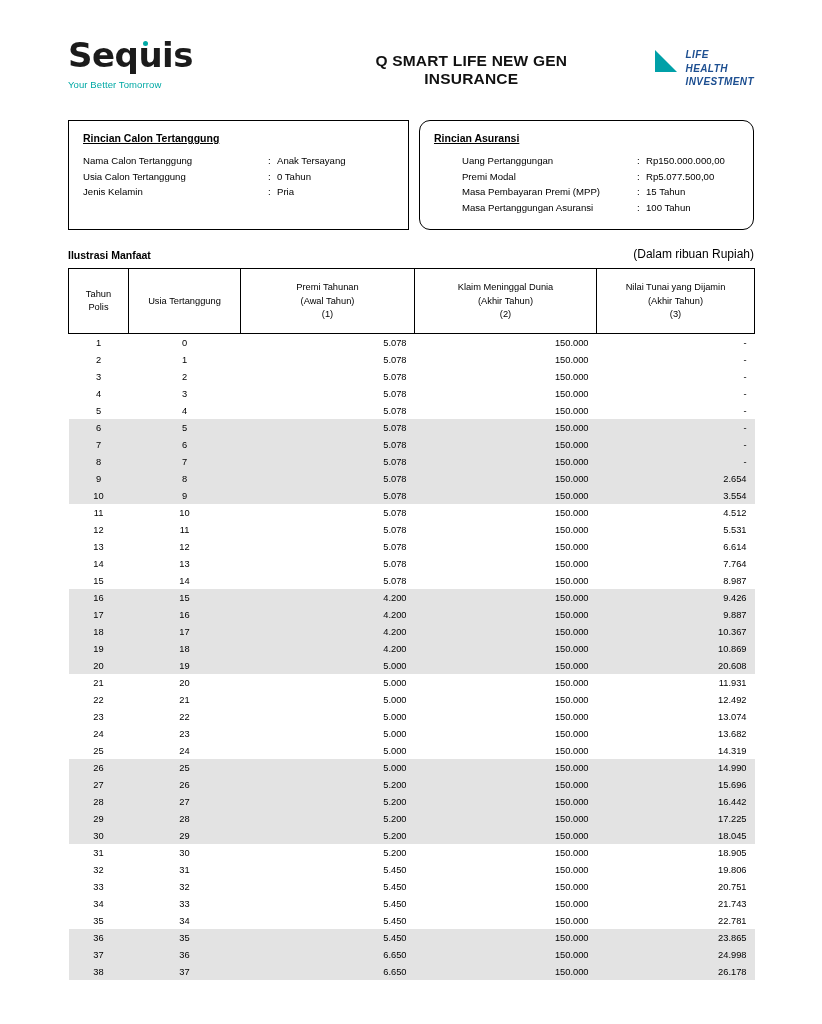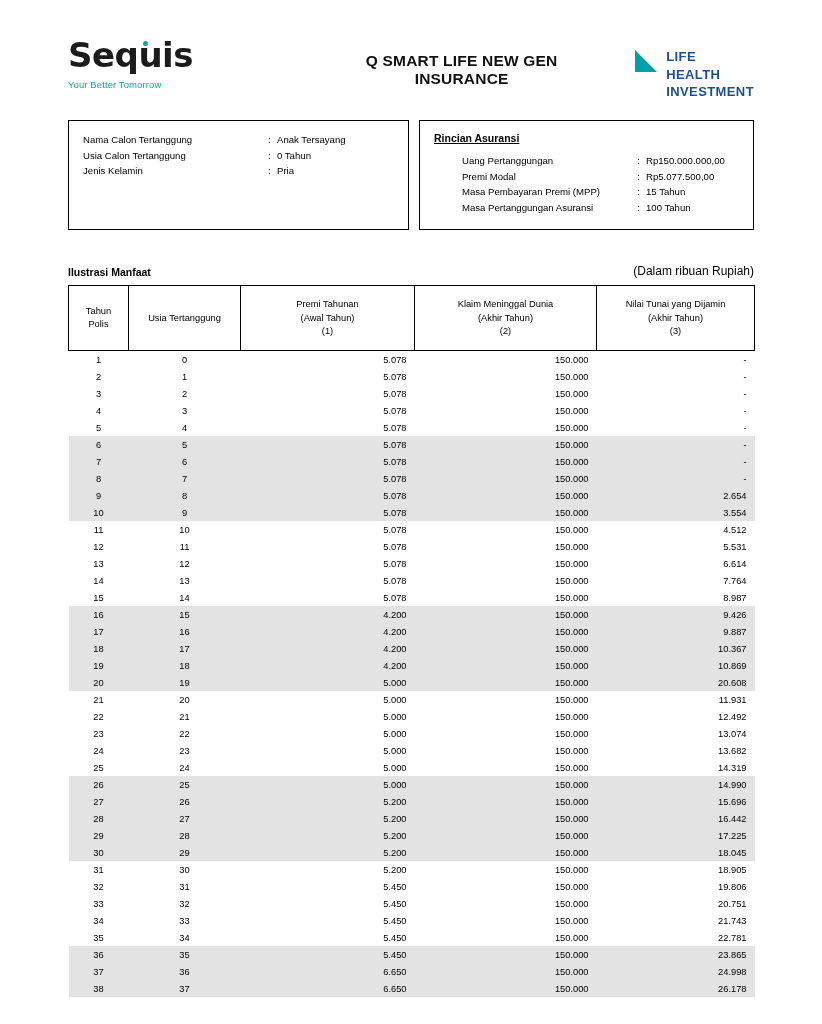--- a/index.html
+++ b/index.html
@@ -77,40 +77,41 @@
     gap: 7px;
     padding-top: 12px;
   }
   .partner-mark {
     width: 26px;
     height: 26px;
     position: relative;
   }
   .partner-mark svg { display: block; }
   .partner-lines {
-    font-size: 13px;
+    font-size: 10px;
     font-weight: bold;
     line-height: 1.35;
     color: #1d4f91;
     letter-spacing: 0.4px;
+    font-style: italic;
   }
 
   
   .info-row {
     display: flex;
     gap: 10px;
     margin-top: 12px;
   }
   .info-box {
     border: 1.3px solid #000;
     box-sizing: border-box;
     padding: 11px 14px 14px 14px;
   }
   .info-box.left { width: 345px; }
-  .info-box.right { width: 339px; }
+  .info-box.right { width: 339px; border-radius: 11px; }
   .info-title {
     font-size: 10.5px;
     font-weight: bold;
     text-decoration: underline;
     margin-bottom: 9px;
   }
   .info-line {
     display: flex;
     font-size: 9.6px;
     line-height: 1.62;
@@ -118,21 +119,21 @@
   .info-label { width: 185px; }
   .info-label.r { width: 175px; margin-left: 28px; }
   .info-sep { width: 9px; }
   .info-value { flex: 1; }
 
   
   .section-row {
     display: flex;
     justify-content: space-between;
     align-items: flex-end;
-    margin-top: 34px;
+    margin-top: 17px;
     margin-bottom: 7px;
   }
   .section-title {
     font-size: 10.5px;
     font-weight: bold;
   }
   .section-note {
     font-size: 12px;
   }
 
@@ -197,20 +198,21 @@
         <div>LIFE</div>
         <div>HEALTH</div>
         <div>INVESTMENT</div>
       </div>
     </div>
   </div>
 
   <div class="info-row">
 
     <div class="info-box left">
+      <div class="info-title">Rincian Calon Tertanggung</div>
 
       <div class="info-line">
         <span class="info-label">Nama Calon Tertanggung</span>
         <span class="info-sep">:</span>
         <span class="info-value">Anak Tersayang</span>
       </div>
 
       <div class="info-line">
         <span class="info-label">Usia Calon Tertanggung</span>
         <span class="info-sep">:</span>

